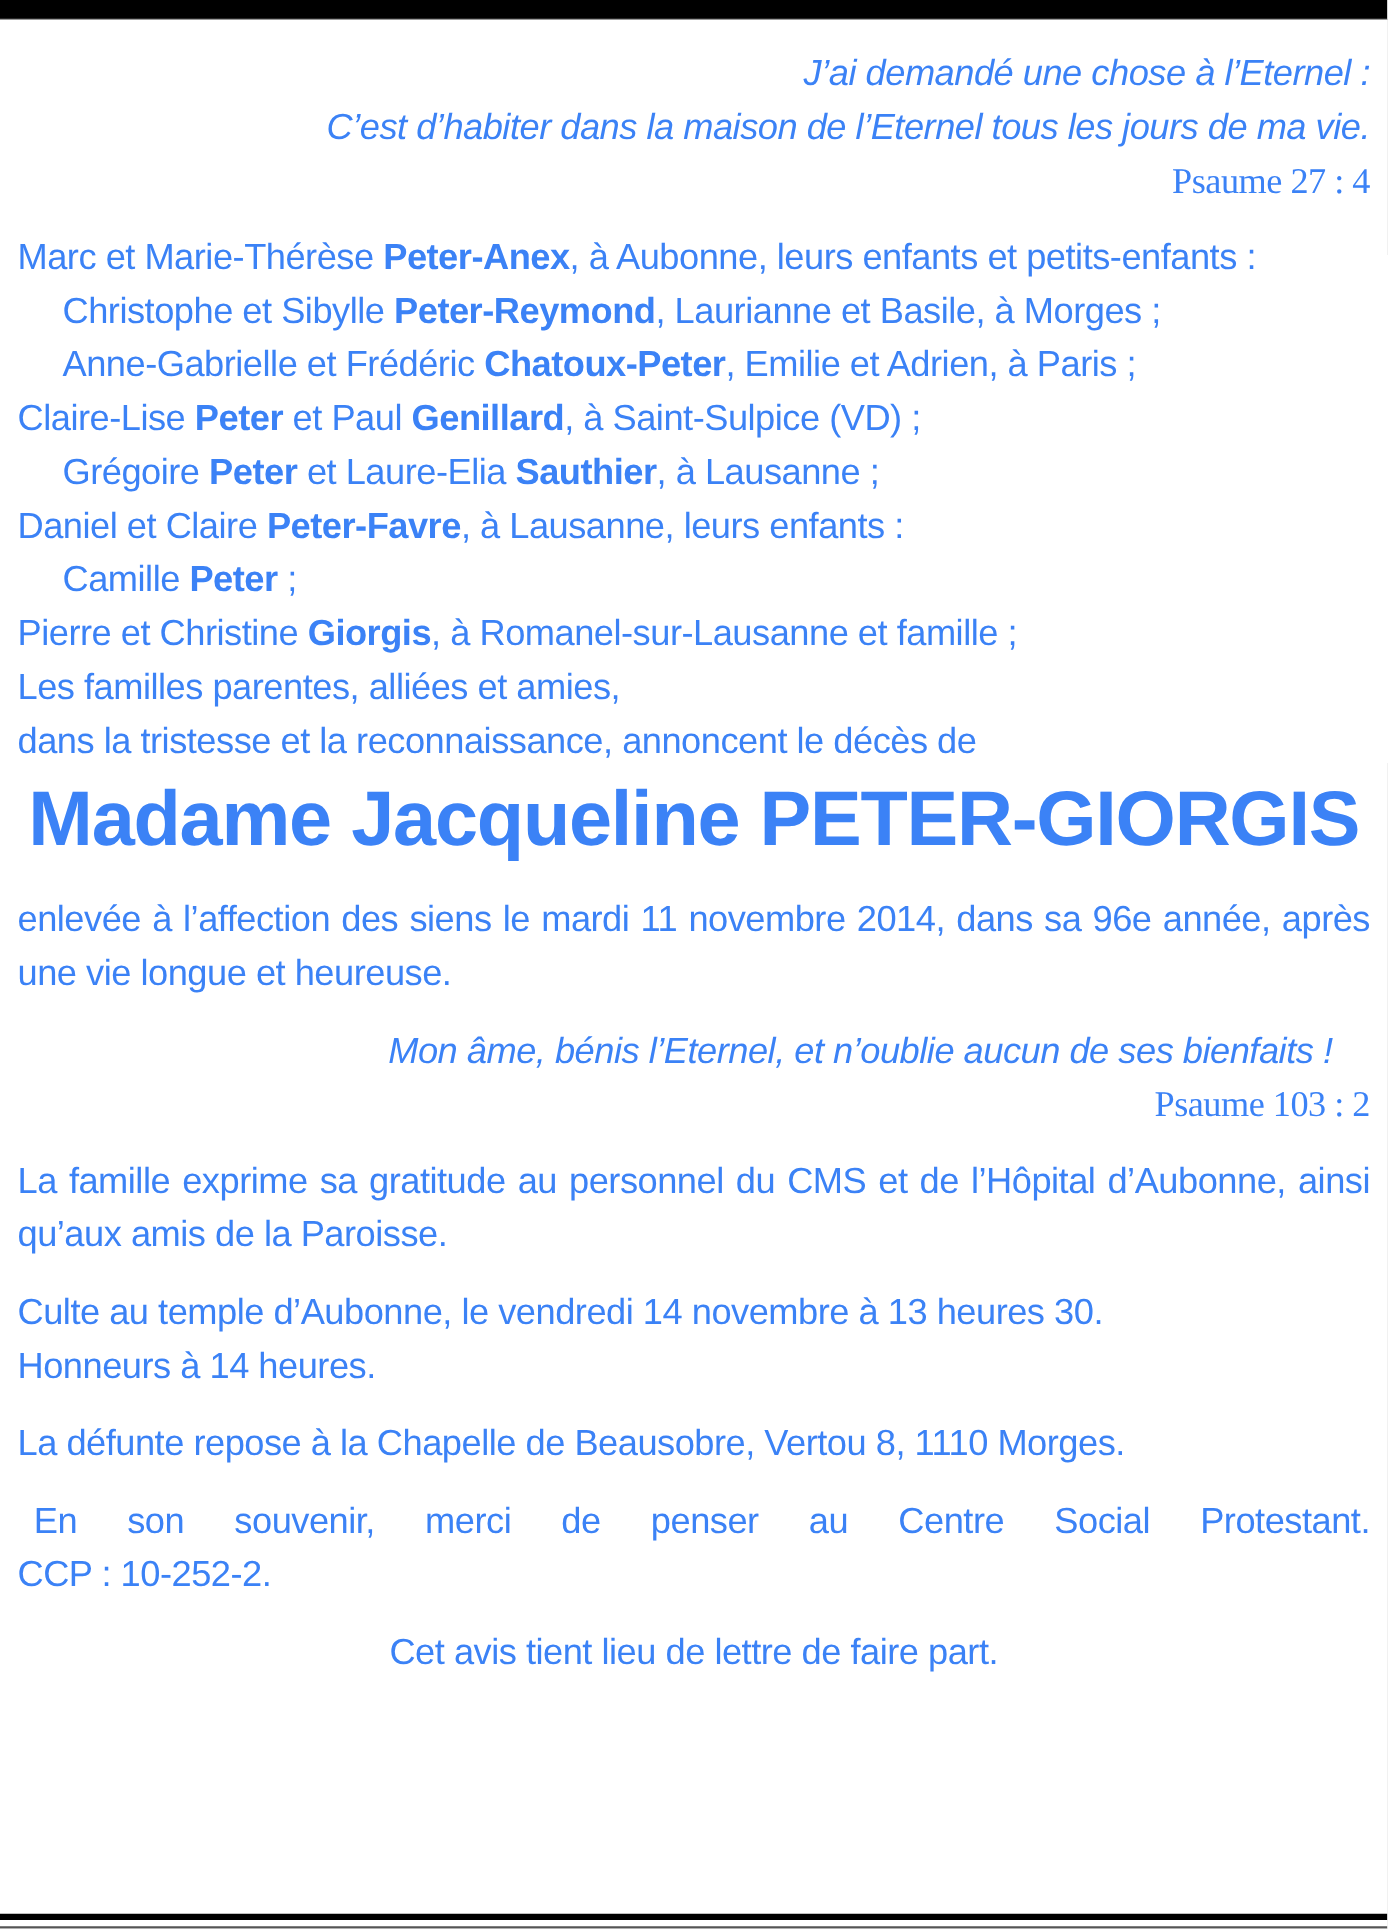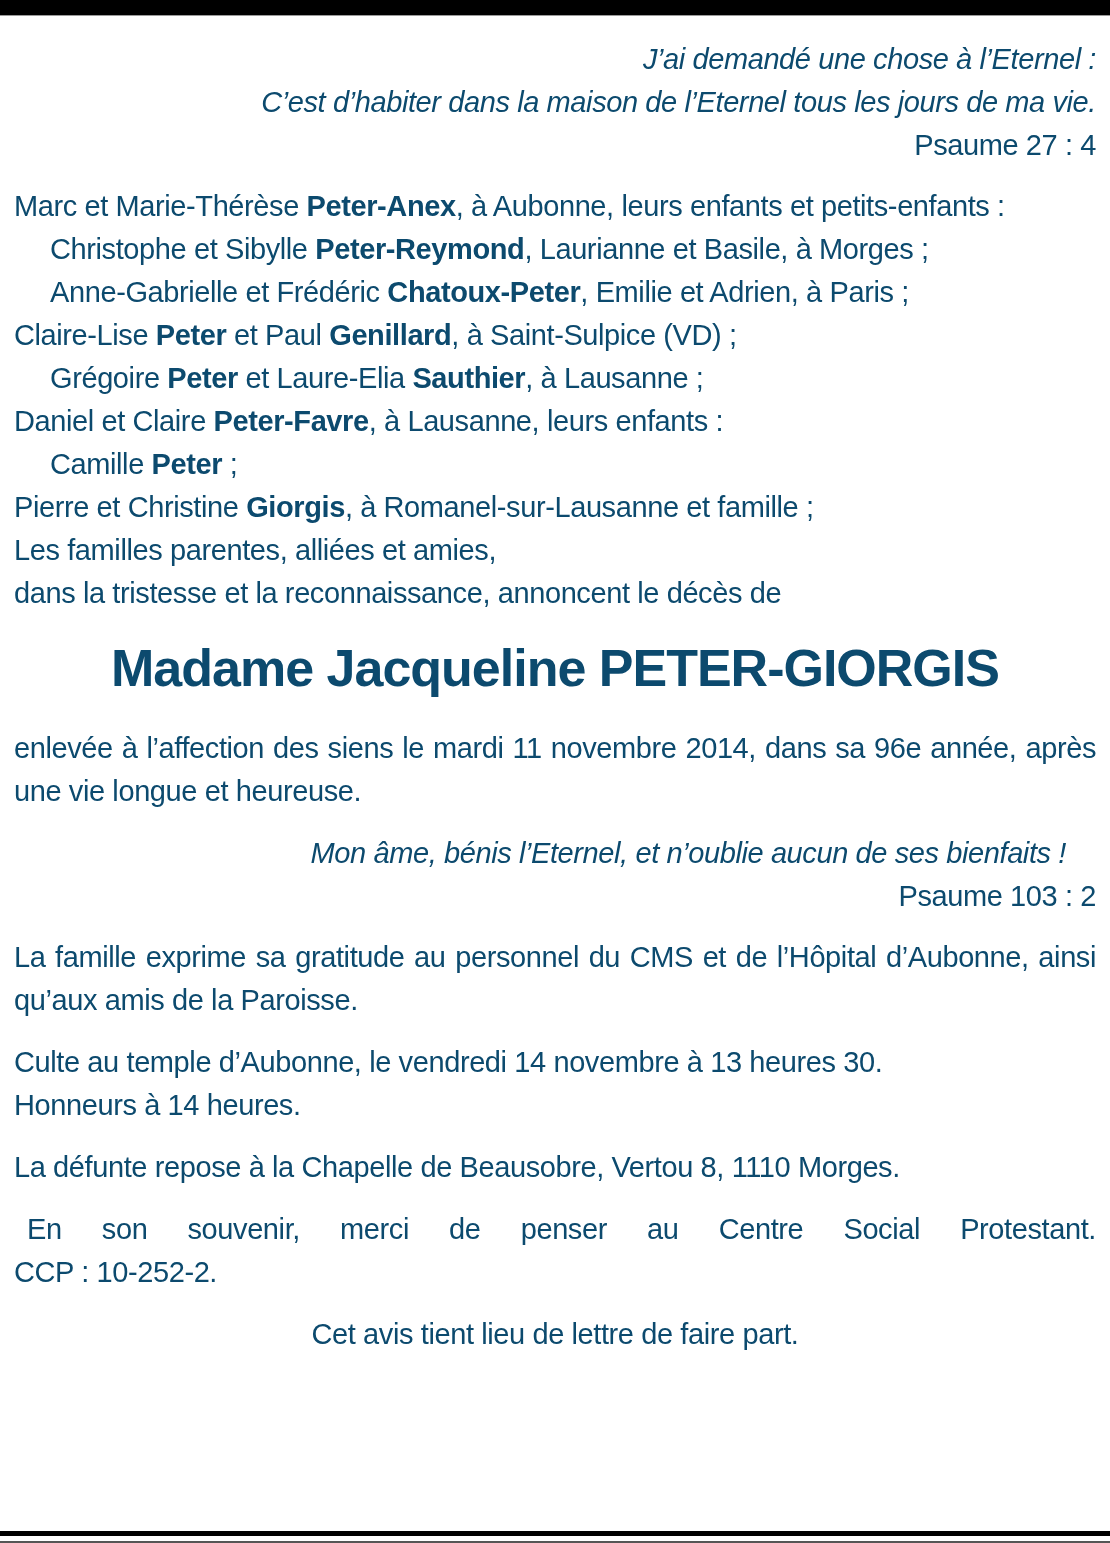--- a/index.html
+++ b/index.html
@@ -2,49 +2,49 @@
 <html lang="fr"><head>
 <meta charset="utf-8">
 <style>
   html, body { margin: 0; padding: 0; background: #e8e8e8; }
   .page {
     position: relative;
     width: 1110px;
     height: 1543px;
     margin: 0 auto;
     background: #ffffff;
-    color: #0c4a6e;
+    color: #3b82f6;
     font-family: "Liberation Sans", sans-serif;
     overflow: hidden;
   }
   .top-bar {
     height: 15px;
     background: #000000;
     border-bottom: 1px solid #9a9a9a;
   }
   .content {
     padding: 22px 14px 0 14px;
     font-size: 29px;
     line-height: 43px;
     letter-spacing: -0.4px;
   }
   .quote-block { text-align: right; font-style: italic; }
   .quote-block.inset { padding-right: 30px; }
   .psalm-ref { text-align: right; font-style: normal; }
-  .psalm-ref.gap-below { margin-bottom: 18px; }
+  .psalm-ref.gap-below { margin-bottom: 18px; font-family: Liberation Serif, serif; }
   .family-list { margin-bottom: 0; }
   .family-line { }
   .family-line.indent { padding-left: 36px; }
   .deceased-title {
-    font-size: 52px;
+    font-size: 62px;
     font-weight: bold;
     line-height: 70px;
     letter-spacing: -1px;
     text-align: center;
-    margin: 18px 0 24px 0;
+    margin: 6px 0 24px 0;
     white-space: nowrap;
   }
   p.para { margin: 0 0 19px 0; }
   .justify { text-align: justify; }
   .line { display: block; }
   .force-justify { text-align: justify; text-align-last: justify; margin-left: 13px; }
   .center { text-align: center; }
   b, .seg-bold { font-weight: bold; }
   .bottom-bar {
     position: absolute;

